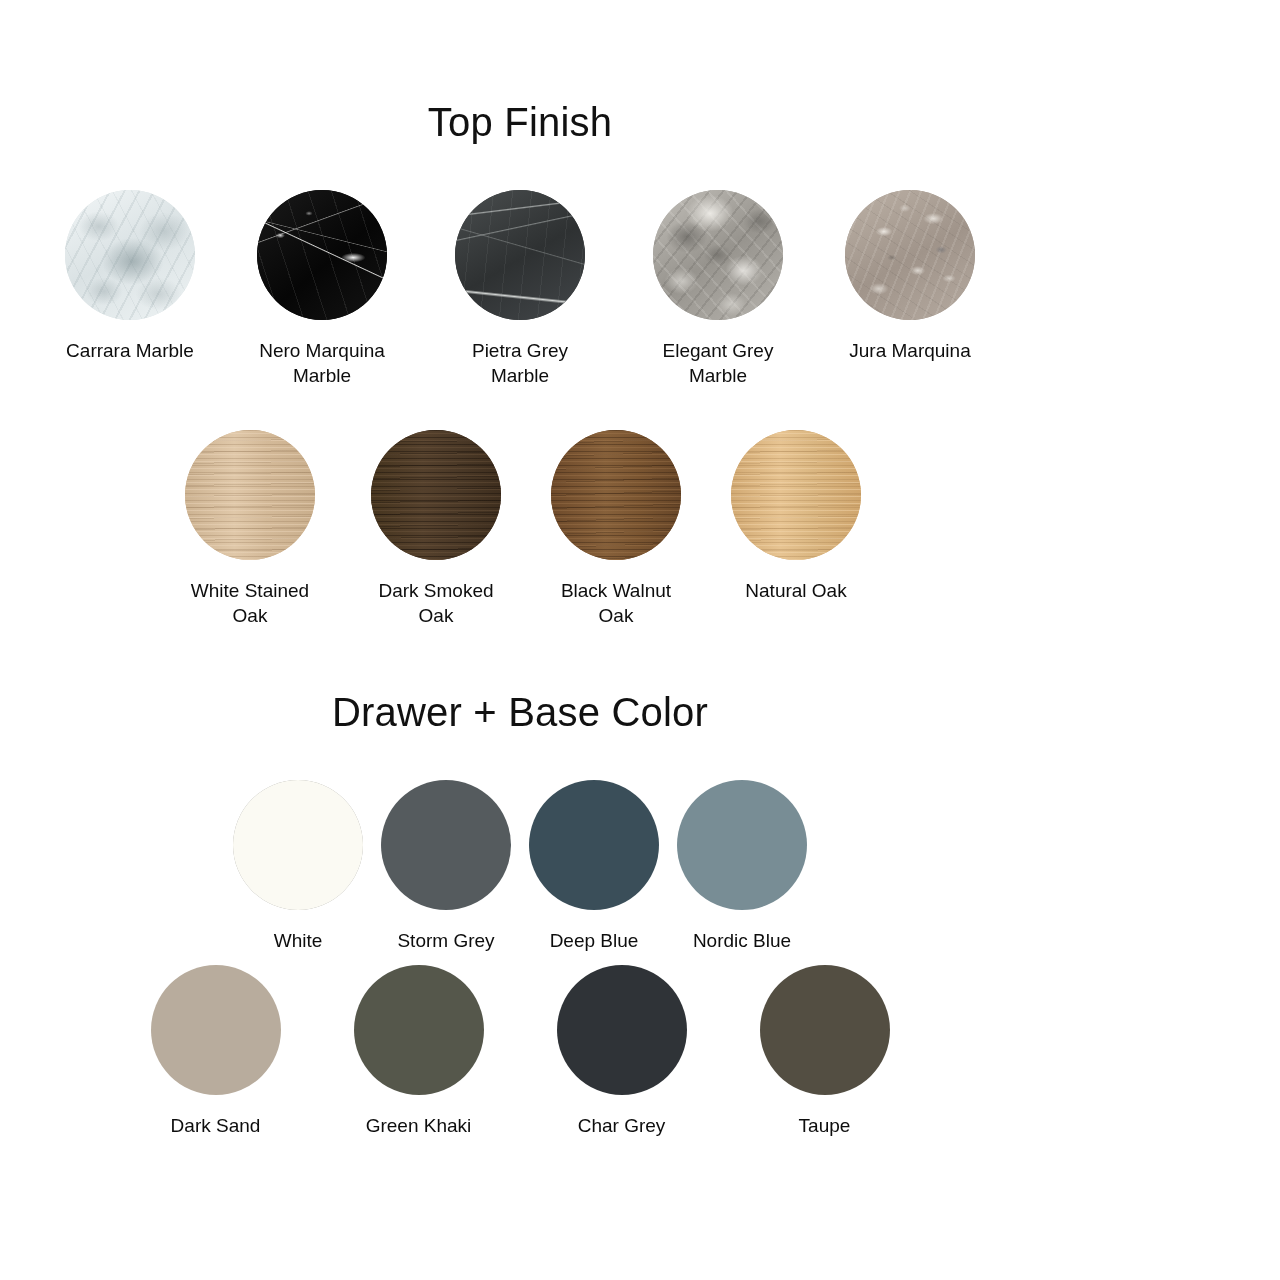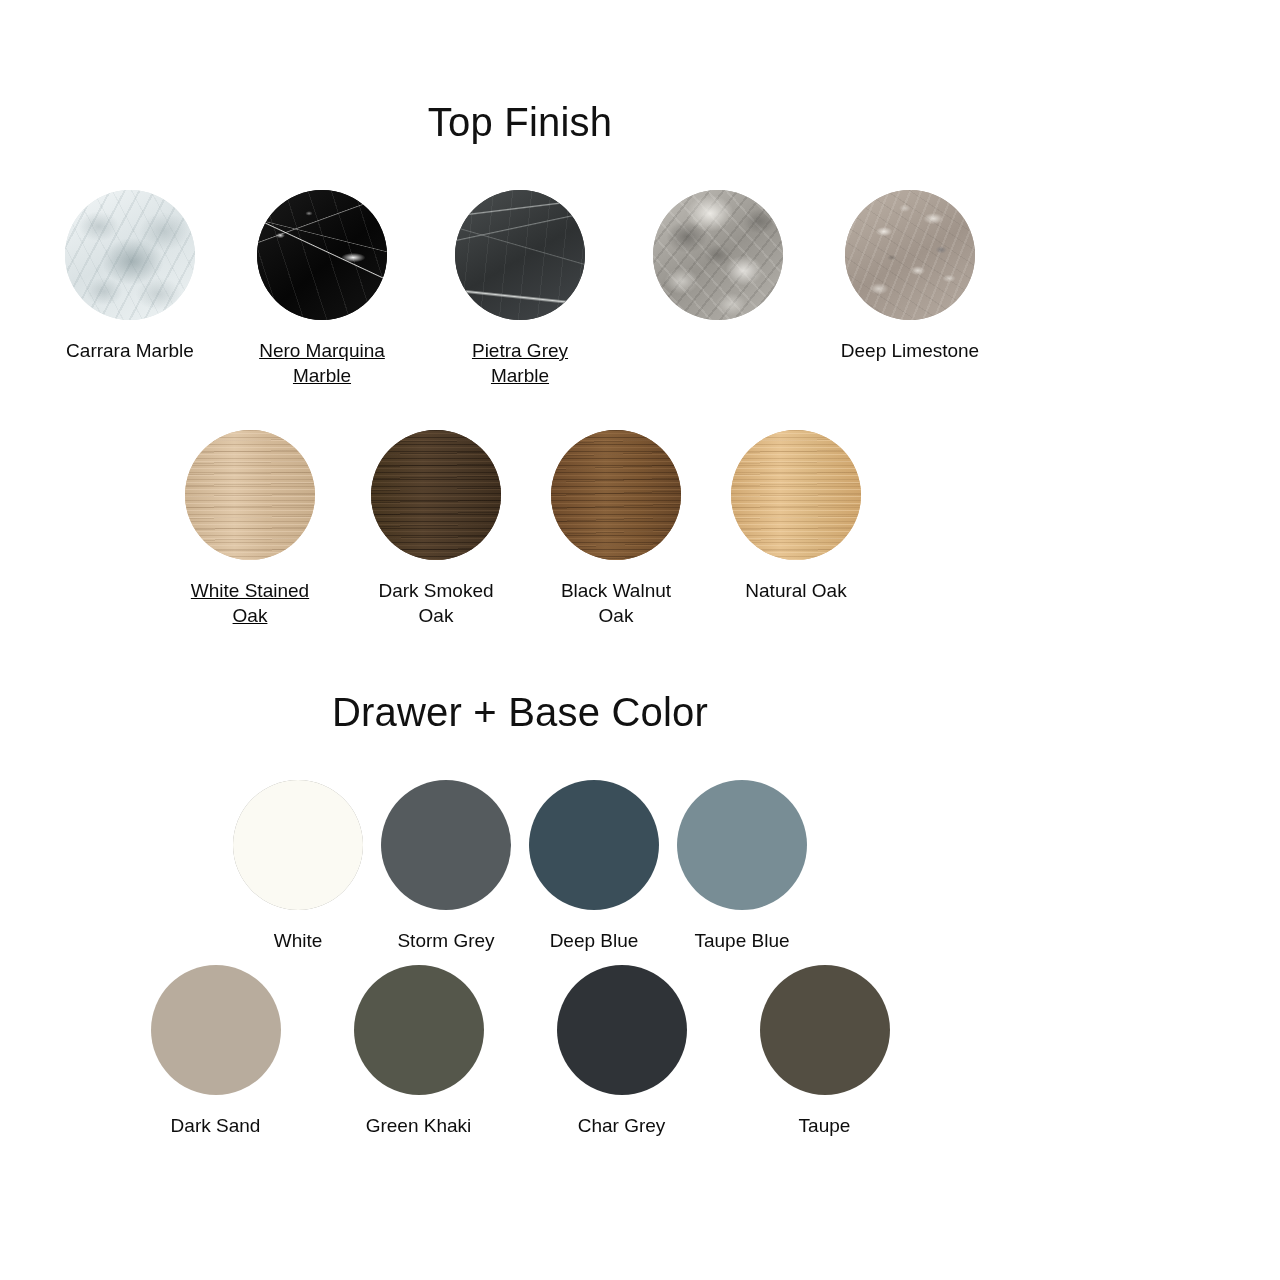--- a/index.html
+++ b/index.html
@@ -35,21 +35,21 @@
   #row-wood    { left: 0; right: 0; top: 430px; gap: 32px; }
   #row-color-1 { left: 0; right: 0; top: 780px; }
   #row-color-2 { left: 0; right: 0; top: 965px; gap: 55px; }
 
   .swatch-cell {
     width: 148px;
     display: flex;
     flex-direction: column;
     align-items: center;
   }
-  .swatch-cell.wide { width: 160px; text-decoration: underline; }
+  .swatch-cell.wide { width: 160px; }
 
   .swatch-disc {
     width: 130px; height: 130px;
     border-radius: 50%;
     overflow: hidden;
     position: relative;
     flex: 0 0 auto;
   }
   .swatch-disc.bordered { box-shadow: inset 0 0 0 1px #9a9a96; }
 
@@ -219,26 +219,27 @@
       <div class="swatch-cell wide">
         <div class="swatch-disc">
           <div class="tex tex-pietra"></div>
         </div>
         <div class="swatch-label">Pietra Grey Marble</div>
       </div>
       <div class="swatch-cell wide">
         <div class="swatch-disc">
           <div class="tex tex-elegant"></div>
         </div>
+        <div class="swatch-label">Elegant Grey Marble</div>
       </div>
       <div class="swatch-cell">
         <div class="swatch-disc">
           <div class="tex tex-jura"></div>
         </div>
-        <div class="swatch-label">Deep Limestone</div>
+        <div class="swatch-label">Jura Marquina</div>
       </div>
     </div>
 
   <div class="swatch-row" id="row-wood">
       <div class="swatch-cell wide">
         <div class="swatch-disc">
           <div class="tex tex-white-oak"></div>
         </div>
         <div class="swatch-label">White Stained Oak</div>
       </div>
@@ -280,21 +281,21 @@
       <div class="swatch-cell">
         <div class="swatch-disc">
           <div class="tex-solid" style="background: rgb(58, 78, 89);"></div>
         </div>
         <div class="swatch-label">Deep Blue</div>
       </div>
       <div class="swatch-cell">
         <div class="swatch-disc">
           <div class="tex-solid" style="background: rgb(120, 141, 149);"></div>
         </div>
-        <div class="swatch-label">Taupe Blue</div>
+        <div class="swatch-label">Nordic Blue</div>
       </div>
     </div>
 
   <div class="swatch-row" id="row-color-2">
       <div class="swatch-cell">
         <div class="swatch-disc">
           <div class="tex-solid" style="background: rgb(184, 172, 157);"></div>
         </div>
         <div class="swatch-label">Dark Sand</div>
       </div>

